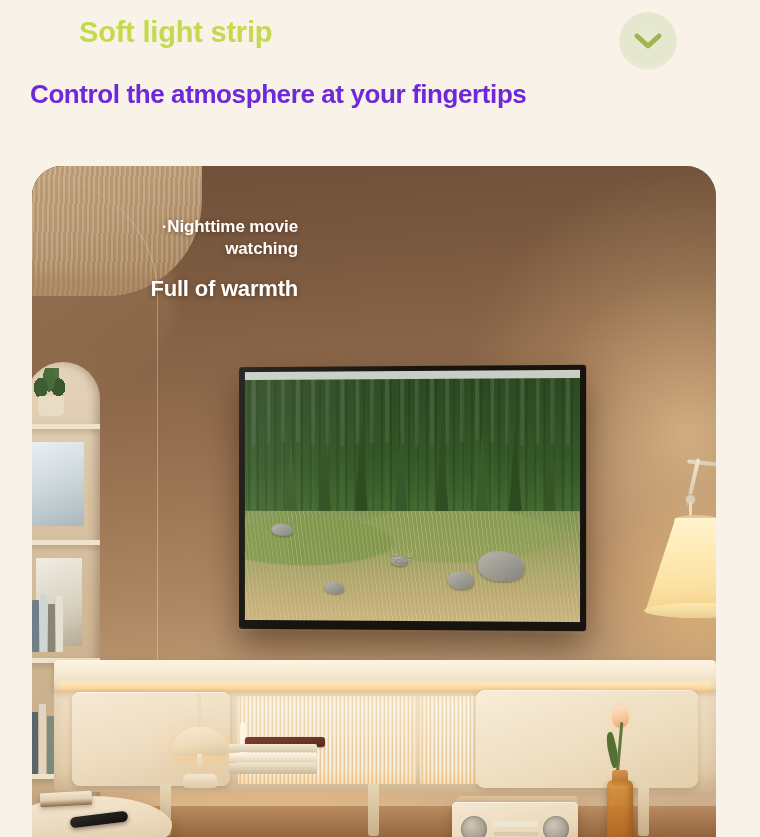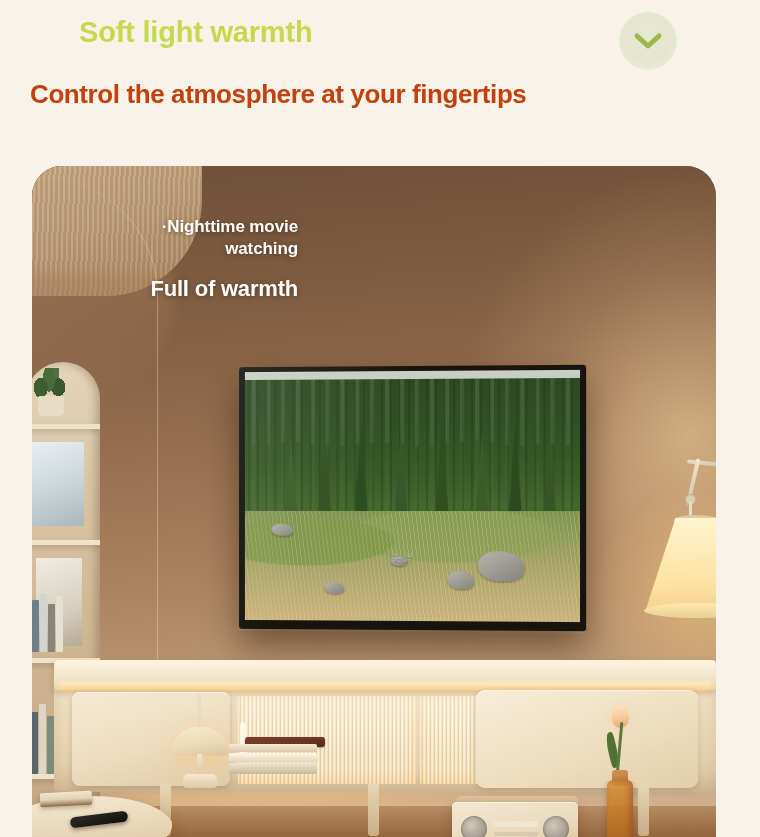--- a/index.html
+++ b/index.html
@@ -14,21 +14,21 @@
   
   .header { position:absolute; left:0; top:0; width:760px; height:150px; }
   .eyebrow {
     position:absolute; left:79px; top:16px;
     font-size:29px; font-weight:700; letter-spacing:-0.2px;
     color:#c4d94e; white-space:nowrap;
   }
   .headline {
     position:absolute; left:30px; top:79px;
     font-size:26px; font-weight:700; letter-spacing:-0.4px;
-    color:#c2410c; white-space:nowrap;
+    color:#6d28d9; white-space:nowrap;
   }
   .chevron-btn {
     position:absolute; left:619px; top:12px;
     width:58px; height:58px; border-radius:50%;
     background:radial-gradient(circle at 50% 45%, #e7e9d2 0%, #e4e7cd 58%, #efeddc 80%, #f6f1e6 100%);
     border:none; cursor:pointer;
   }
   .chevron-btn svg { position:absolute; left:50%; top:50%; transform:translate(-50%,-50%); }
 
   
@@ -348,21 +348,21 @@
     position:absolute; inset:0; pointer-events:none;
     background:radial-gradient(ellipse 150% 110% at 50% 46%, rgba(0,0,0,0) 52%, rgba(60,32,14,.22) 100%);
   }
 </style>
 </head>
 <body>
 
 <div class="page">
 
   <div class="header">
-    <div class="eyebrow">Soft light warmth</div>
+    <div class="eyebrow">Soft light strip</div>
     <div class="headline">Control the atmosphere at your fingertips</div>
 
     <button class="chevron-btn">
       <span>
         <svg width="30" height="20" viewBox="0 0 30 20">
           <path d="M4 5 L15 15 L26 5" fill="none" stroke="#9fb54f" stroke-width="5" stroke-linecap="round" stroke-linejoin="round"></path>
         </svg>
       </span>
     </button>
   </div>

